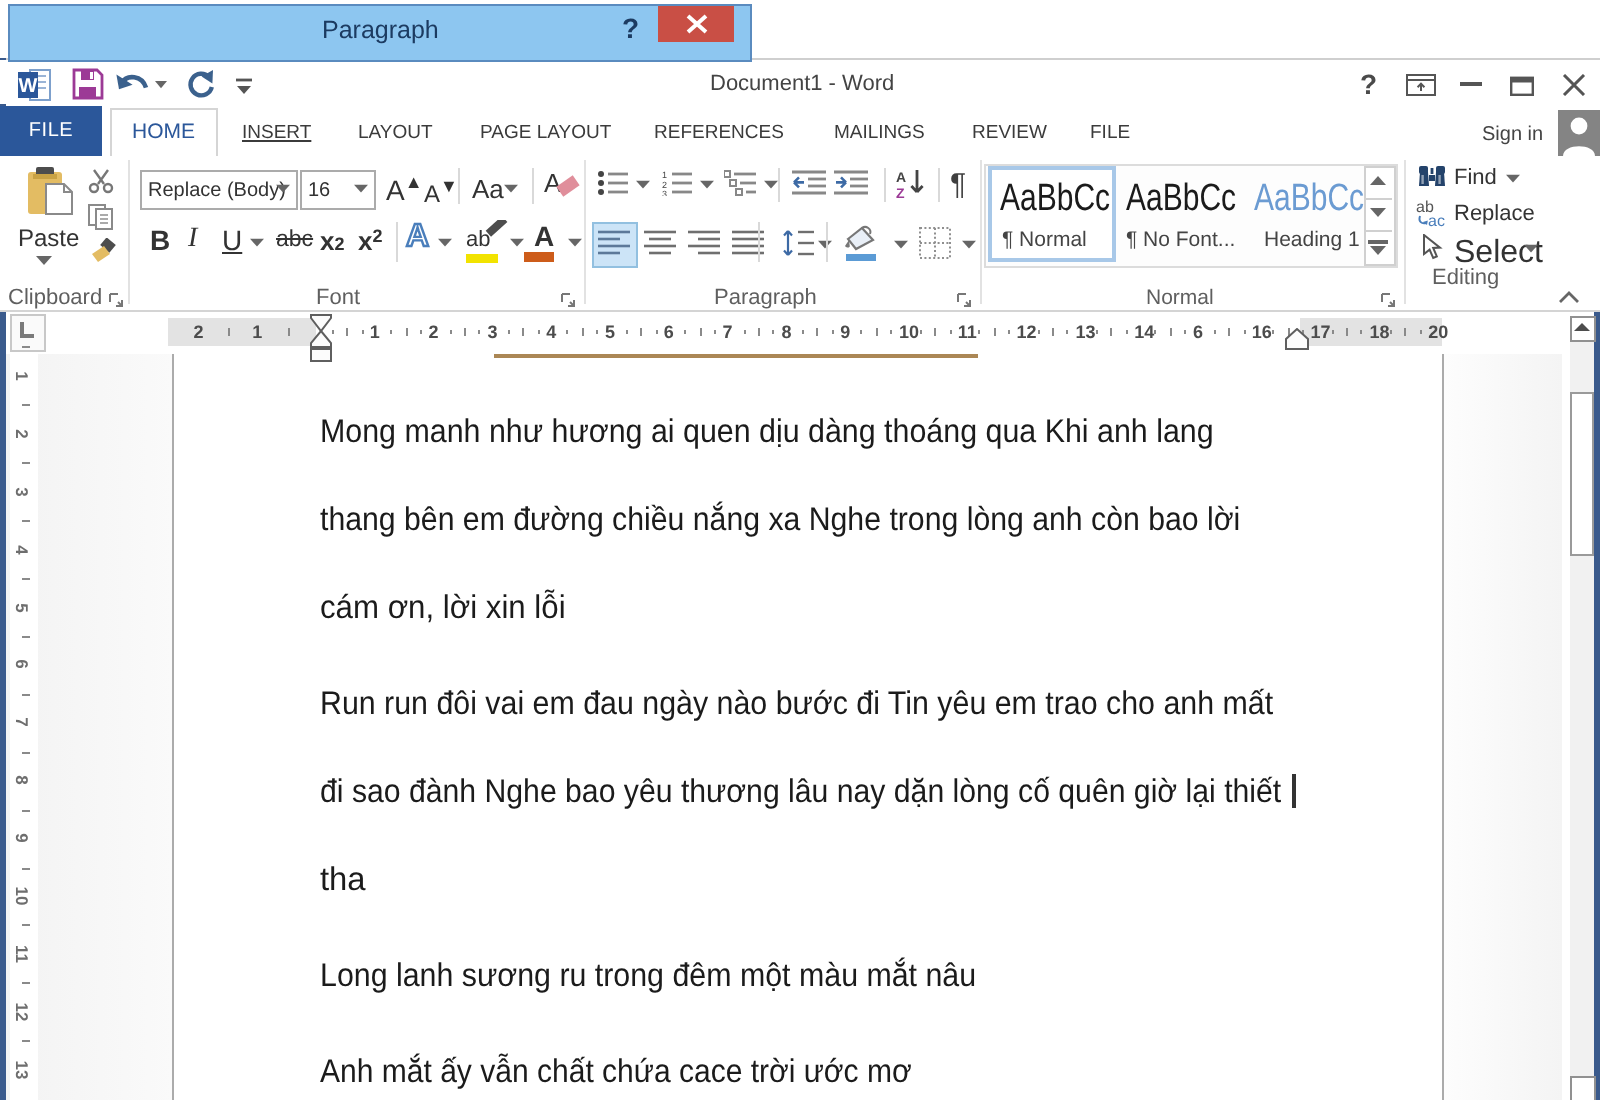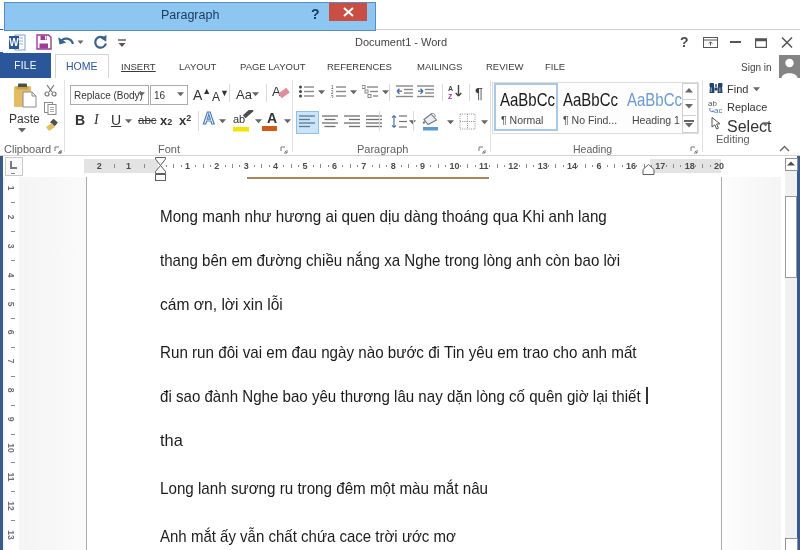--- a/index.html
+++ b/index.html
@@ -312,38 +312,38 @@
 <div class="abs" style="left:442px;top:84px;width:1px;height:17px;background:#d9d9d9;"></div>
 <div class="abs" style="left:469px;top:84px;width:1px;height:17px;background:#d9d9d9;"></div>
 <div class="abs" style="left:379px;top:111px;width:1px;height:20px;background:#d9d9d9;"></div>
 <div class="abs" style="left:413px;top:111px;width:1px;height:20px;background:#d9d9d9;"></div>
 
 <div class="abs" style="left:492px;top:82px;width:205px;height:50px;background:#fdfdfd;border:1px solid #dcdcdc;"></div>
 <div class="abs" style="left:494px;top:83px;width:60px;height:44px;background:#fff;border:2px solid #a8c8e8;"></div>
 <div class="abs" style="left:500px;top:89px;font-size:19px;color:#1b1b1b;width:71px;overflow:hidden;white-space:nowrap;transform:scaleX(0.79);transform-origin:0 0;">AaBbCc</div>
 <div class="abs" style="left:501px;top:114px;font-size:10.5px;color:#444;">¶ Normal</div>
 <div class="abs" style="left:563px;top:89px;font-size:19px;color:#1b1b1b;width:72px;overflow:hidden;white-space:nowrap;transform:scaleX(0.79);transform-origin:0 0;">AaBbCc</div>
-<div class="abs" style="left:563px;top:114px;font-size:10.5px;color:#444;">¶ No Find...</div>
+<div class="abs" style="left:563px;top:114px;font-size:10.5px;color:#444;">¶ No Font...</div>
 <div class="abs" style="left:627px;top:89px;font-size:19px;color:#6b9bd2;width:72px;overflow:hidden;white-space:nowrap;transform:scaleX(0.79);transform-origin:0 0;">AaBbCc</div>
 <div class="abs" style="left:632px;top:114px;font-size:10.5px;color:#444;">Heading 1</div>
 
 <div class="abs" style="left:682px;top:83px;width:14px;height:48px;border:1px solid #d0d0d0;background:#fff;"></div>
 <div class="abs" style="left:682px;top:99px;width:14px;height:1px;background:#d0d0d0;"></div>
 <div class="abs" style="left:682px;top:115px;width:14px;height:1px;background:#d0d0d0;"></div>
 <svg class="abs" style="left:685px;top:88px;" width="8" height="5" viewBox="0 0 8 5">
       <path d="M0 4.5 h8 l-4 -4.5 z" fill="#666"></path>
     </svg>
 <svg class="abs" style="left:685px;top:104px;" width="8" height="5" viewBox="0 0 8 5">
       <path d="M0 0 h8 l-4 4.5 z" fill="#666"></path>
     </svg>
 <div class="abs" style="left:684px;top:120px;width:10px;height:1.5px;background:#666;"></div>
 <svg class="abs" style="left:685px;top:123px;" width="8" height="5" viewBox="0 0 8 5">
       <path d="M0 0 h8 l-4 4.5 z" fill="#666"></path>
     </svg>
-<div class="abs lbl" style="left:573px;top:143px;font-size:10.5px;">Heading</div>
+<div class="abs lbl" style="left:573px;top:143px;font-size:10.5px;">Normal</div>
 <svg class="abs" style="left:690px;top:146px;" width="8" height="8" viewBox="0 0 8 8">
   <path d="M1 1 h4 M1 1 v4 M7 4 v3 h-3 M5 5 l2 2" stroke="#777" stroke-width="1" fill="none"></path>
 </svg>
 
 <svg class="abs" style="left:709px;top:82px;" width="14" height="12" viewBox="0 0 14 12">
   <rect x="0.5" y="1" width="4.5" height="4" rx="1" fill="#24436b"></rect>
   <rect x="9" y="1" width="4.5" height="4" rx="1" fill="#24436b"></rect>
   <path d="M1 4 L0.5 11 L5.5 11 L5 4 Z" fill="#24436b"></path>
   <path d="M9 4 L8.5 11 L13.5 11 L13 4 Z" fill="#24436b"></path>
   <rect x="5.5" y="5.5" width="3" height="3" fill="#24436b"></rect>

